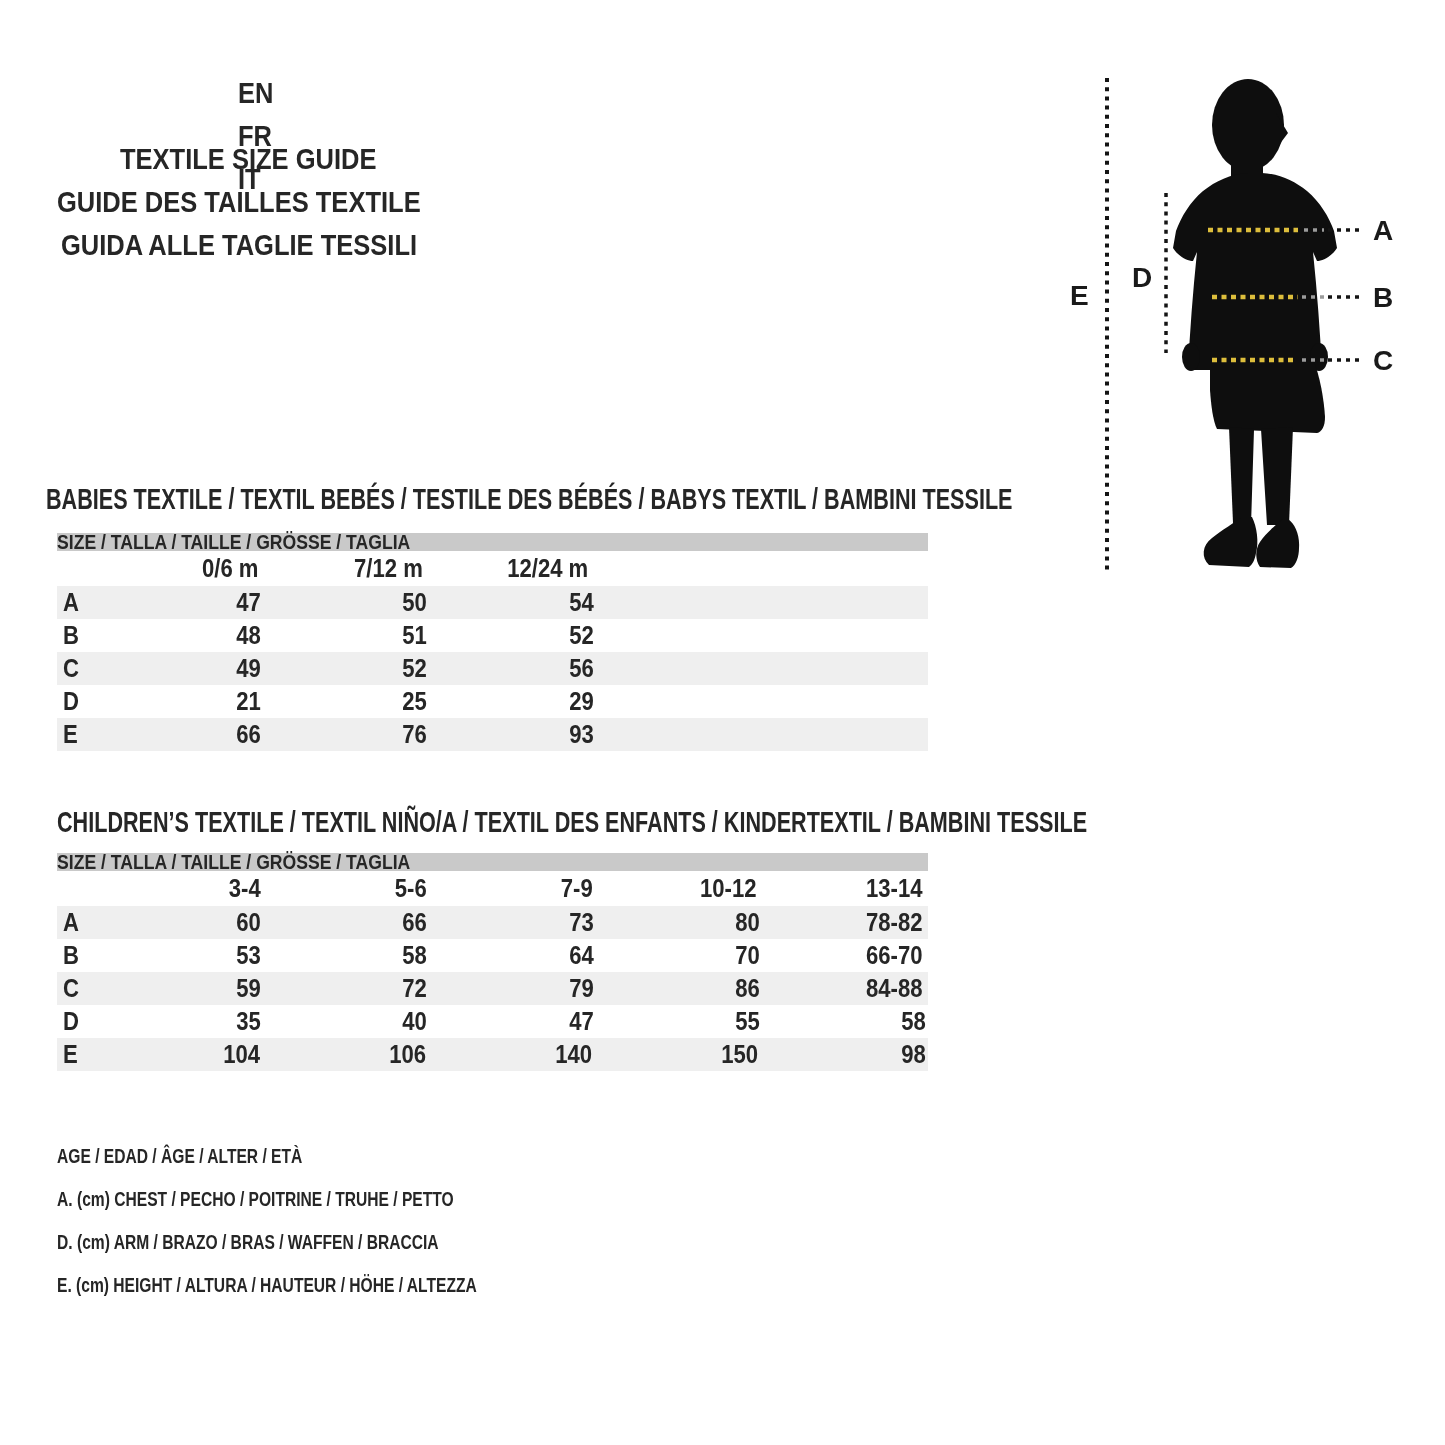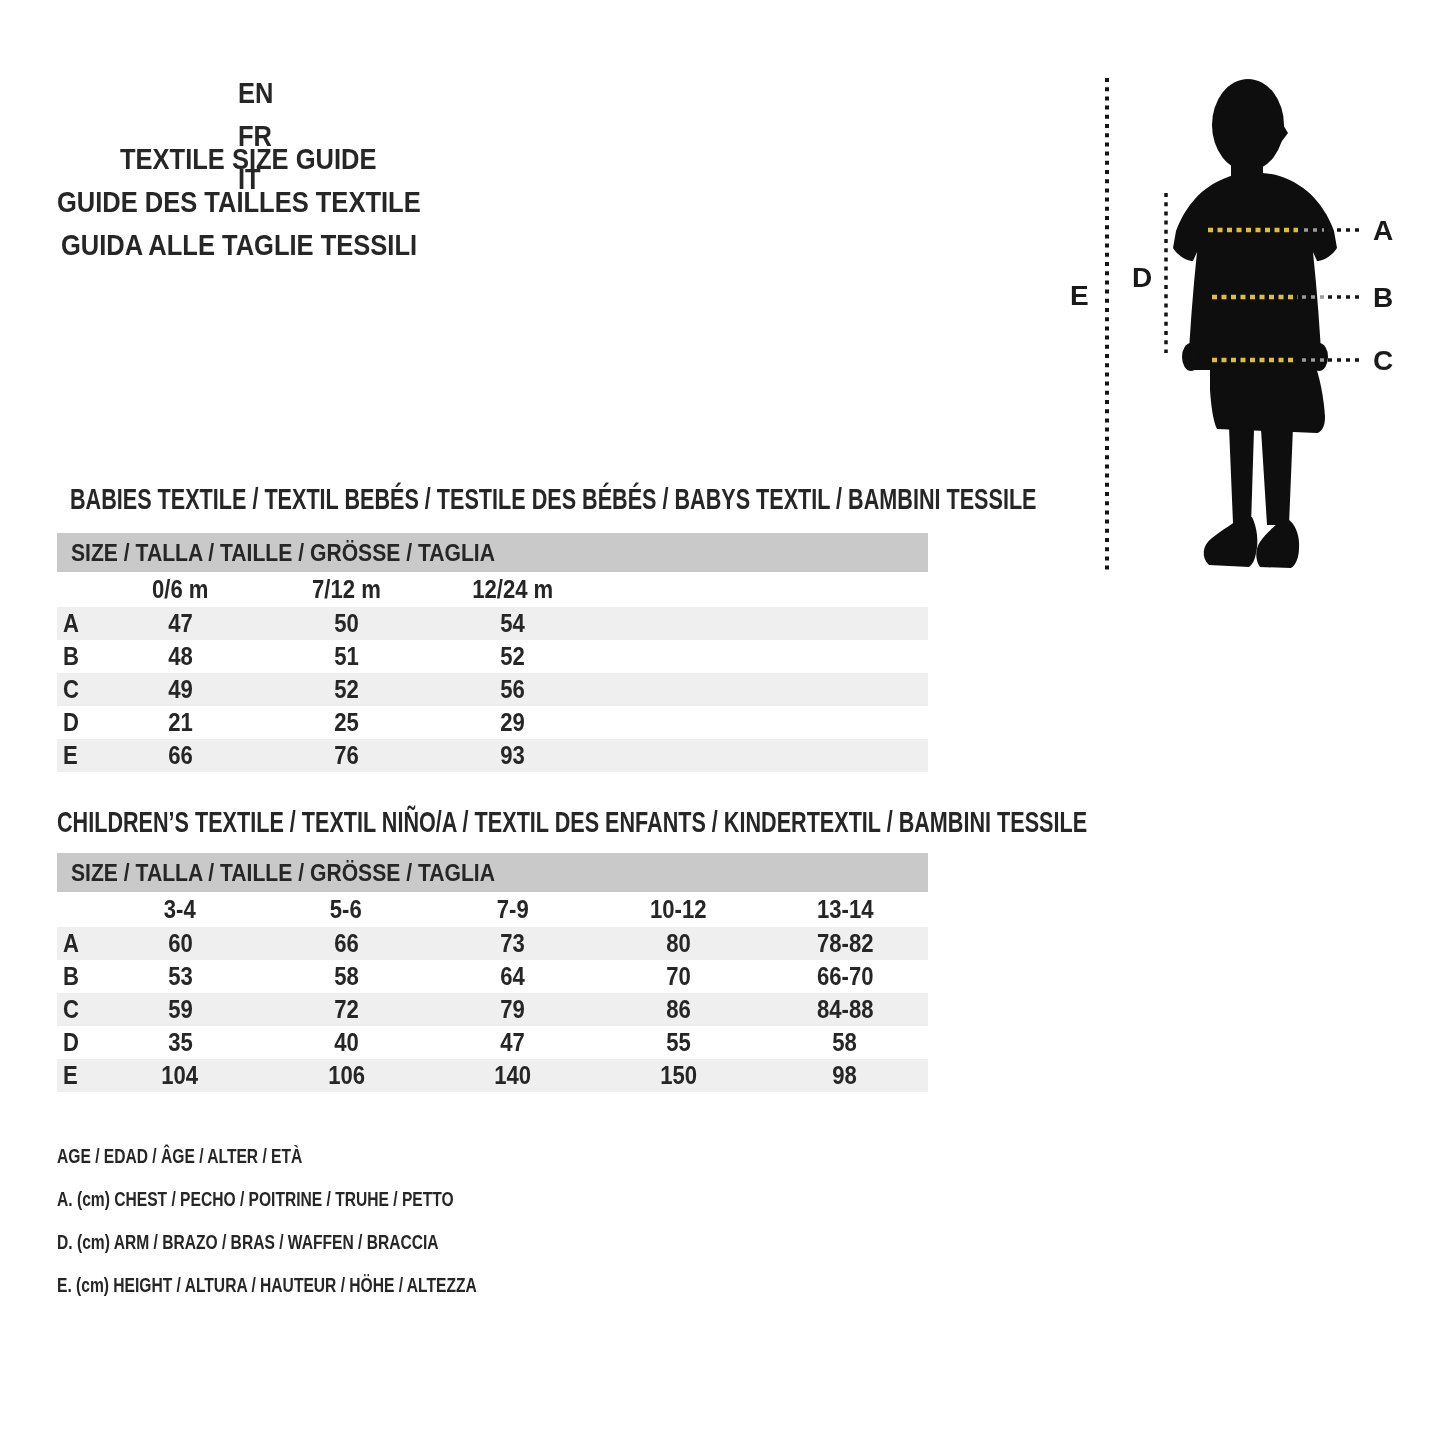--- a/index.html
+++ b/index.html
@@ -21,26 +21,26 @@
   
   .lang-block{left:57px;top:76px;}
   .lang-row{display:flex;height:43px;align-items:center;font-size:30px;flex-direction:column;}
   .lang-code{width:66px;flex:0 0 66px;}
 
   
   .section-heading{font-size:30px;line-height:32px;}
 
   
   .size-table{width:871px;}
-  .size-bar{height:39px;background:#c9c9c9;display:flex;align-items:center;padding-left:14px;box-sizing:border-box;font-size:24px;}
+  .size-bar{height:18px;background:#c9c9c9;display:flex;align-items:center;padding-left:0;box-sizing:border-box;font-size:20px;}
   .grid-row{display:grid;grid-template-columns:40px repeat(5,166.2px);align-items:center;height:33px;font-size:26px;}
   .head-row{height:35px;}
   .stripe{background:#efefef;}
   .cell-label{padding-left:6px;text-align:left;}
-  .cell-val{text-align:center;}
+  .cell-val{text-align:right;}
 
   
   .legend-block{left:57px;top:1135px;}
   .legend-row{display:flex;height:43px;align-items:center;font-size:20px;}
 
   svg text{font-family:"Liberation Sans","DejaVu Sans",sans-serif;font-weight:700;}
 </style>
 </head>
 <body>
 
@@ -128,21 +128,21 @@
   </g>
 
   <g>
     <line x1="172" y1="305" x2="257" y2="305" stroke="#ddbe3c" stroke-width="4.5" stroke-dasharray="5 4.5"></line>
     <line x1="262" y1="305" x2="284" y2="305" stroke="#9b9b9b" stroke-width="3.5" stroke-dasharray="4 5"></line>
     <line x1="288" y1="305" x2="322" y2="305" stroke="#141414" stroke-width="3.5" stroke-dasharray="4 5"></line>
     <text x="333" y="315" font-size="28" fill="#1a1a1a">C</text>
   </g>
 </svg>
 
-<div class="abs section-heading" style="left:70px;top:483px;">
+<div class="abs section-heading" style="left:46px;top:483px;">
   <span class="cnd s72">BABIES TEXTILE / TEXTIL BEBÉS / TESTILE DES BÉBÉS / BABYS TEXTIL / BAMBINI TESSILE</span>
 </div>
 
 <div class="abs size-table" style="left:57px;top:533px;">
   <div class="size-bar">
     <span class="cnd s88">SIZE / TALLA / TAILLE / GRÖSSE / TAGLIA</span>
   </div>
   <div class="grid-row head-row">
     <span class="cell-label"></span>
     <span class="cell-val"><span class="cnd s85 cc">0/6 m</span></span>

